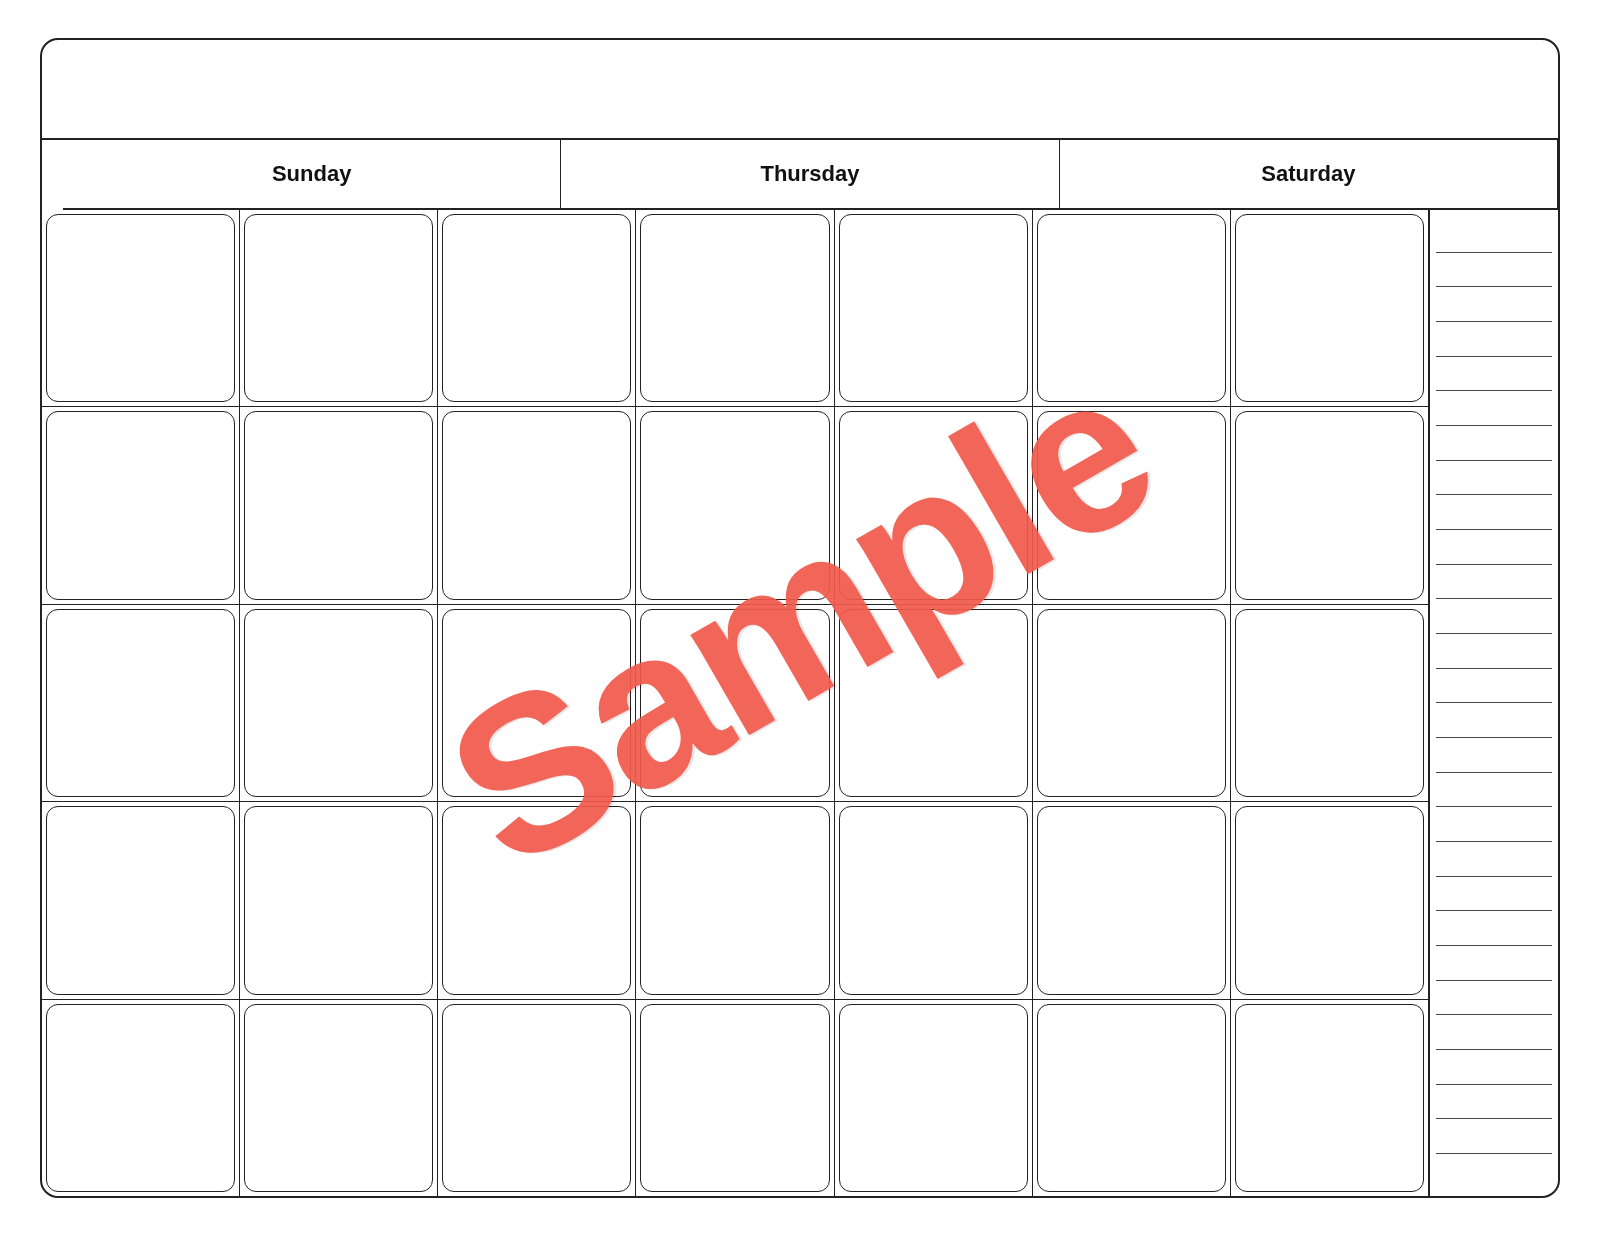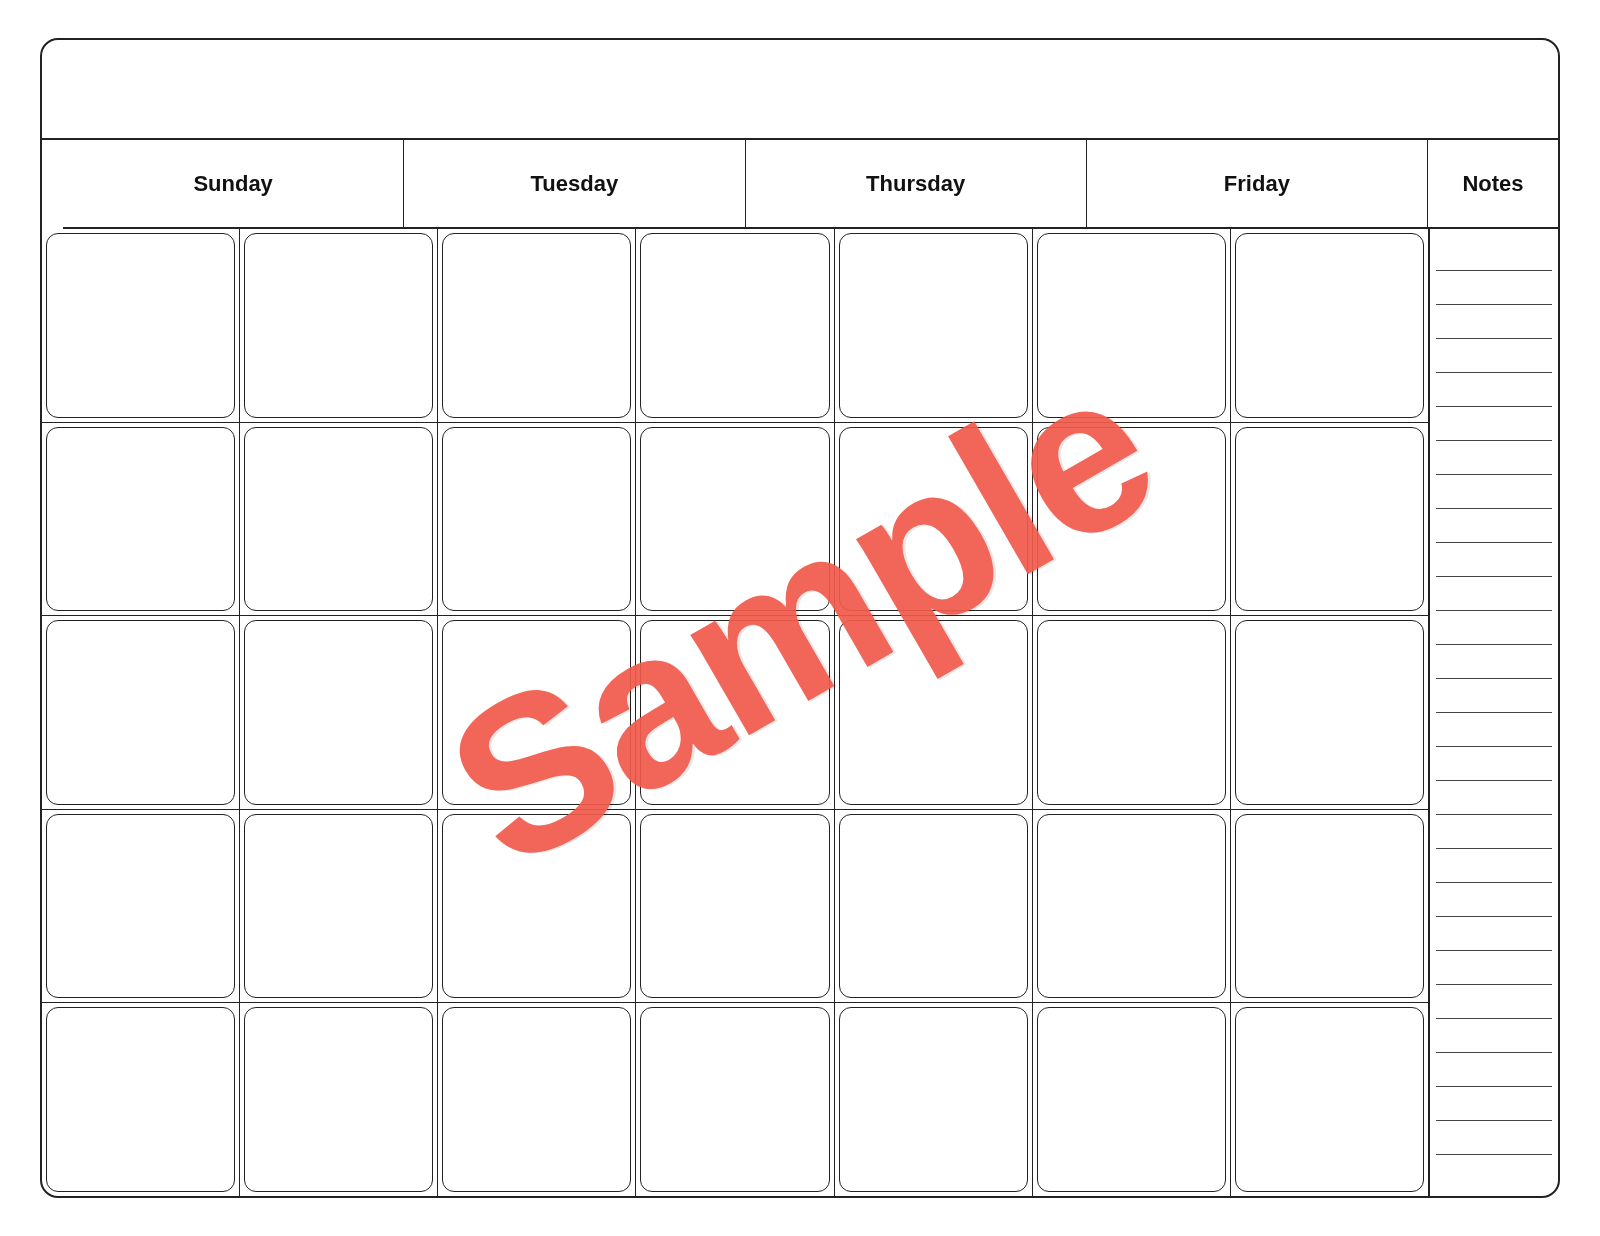--- a/index.html
+++ b/index.html
@@ -33,21 +33,21 @@
     .title-bar {
       height: 100px;
       border-bottom: 2px solid #222;
       flex-shrink: 0;
     }
 
     .header-row {
       display: flex;
       border-bottom: 2px solid #222;
       flex-shrink: 0;
-      height: 89px;
+      height: 70px;
       margin-left: 21px;
     }
 
     .header-cell {
       flex: 1;
       display: flex;
       align-items: center;
       justify-content: center;
       border-right: 1.5px solid #222;
       font-size: 22px;
@@ -146,24 +146,22 @@
   </style>
 </head>
 <body>
 
 <div class="calendar-wrapper">
 
   <div class="title-bar"></div>
 
   <div class="header-row">
     <div class="header-cell">Sunday</div>
-    <div class="header-cell">Tuesday</div>
     <div class="header-cell">Thursday</div>
-    <div class="header-cell">Friday</div>
-    <div class="header-cell notes-header">Notes</div>
+    <div class="header-cell">Saturday</div>
   </div>
 
   <div class="calendar-body">
 
     <div class="days-grid">
 
       <div class="calendar-row">
         <div class="day-cell">
             <div class="day-cell-inner"></div>
           </div>

